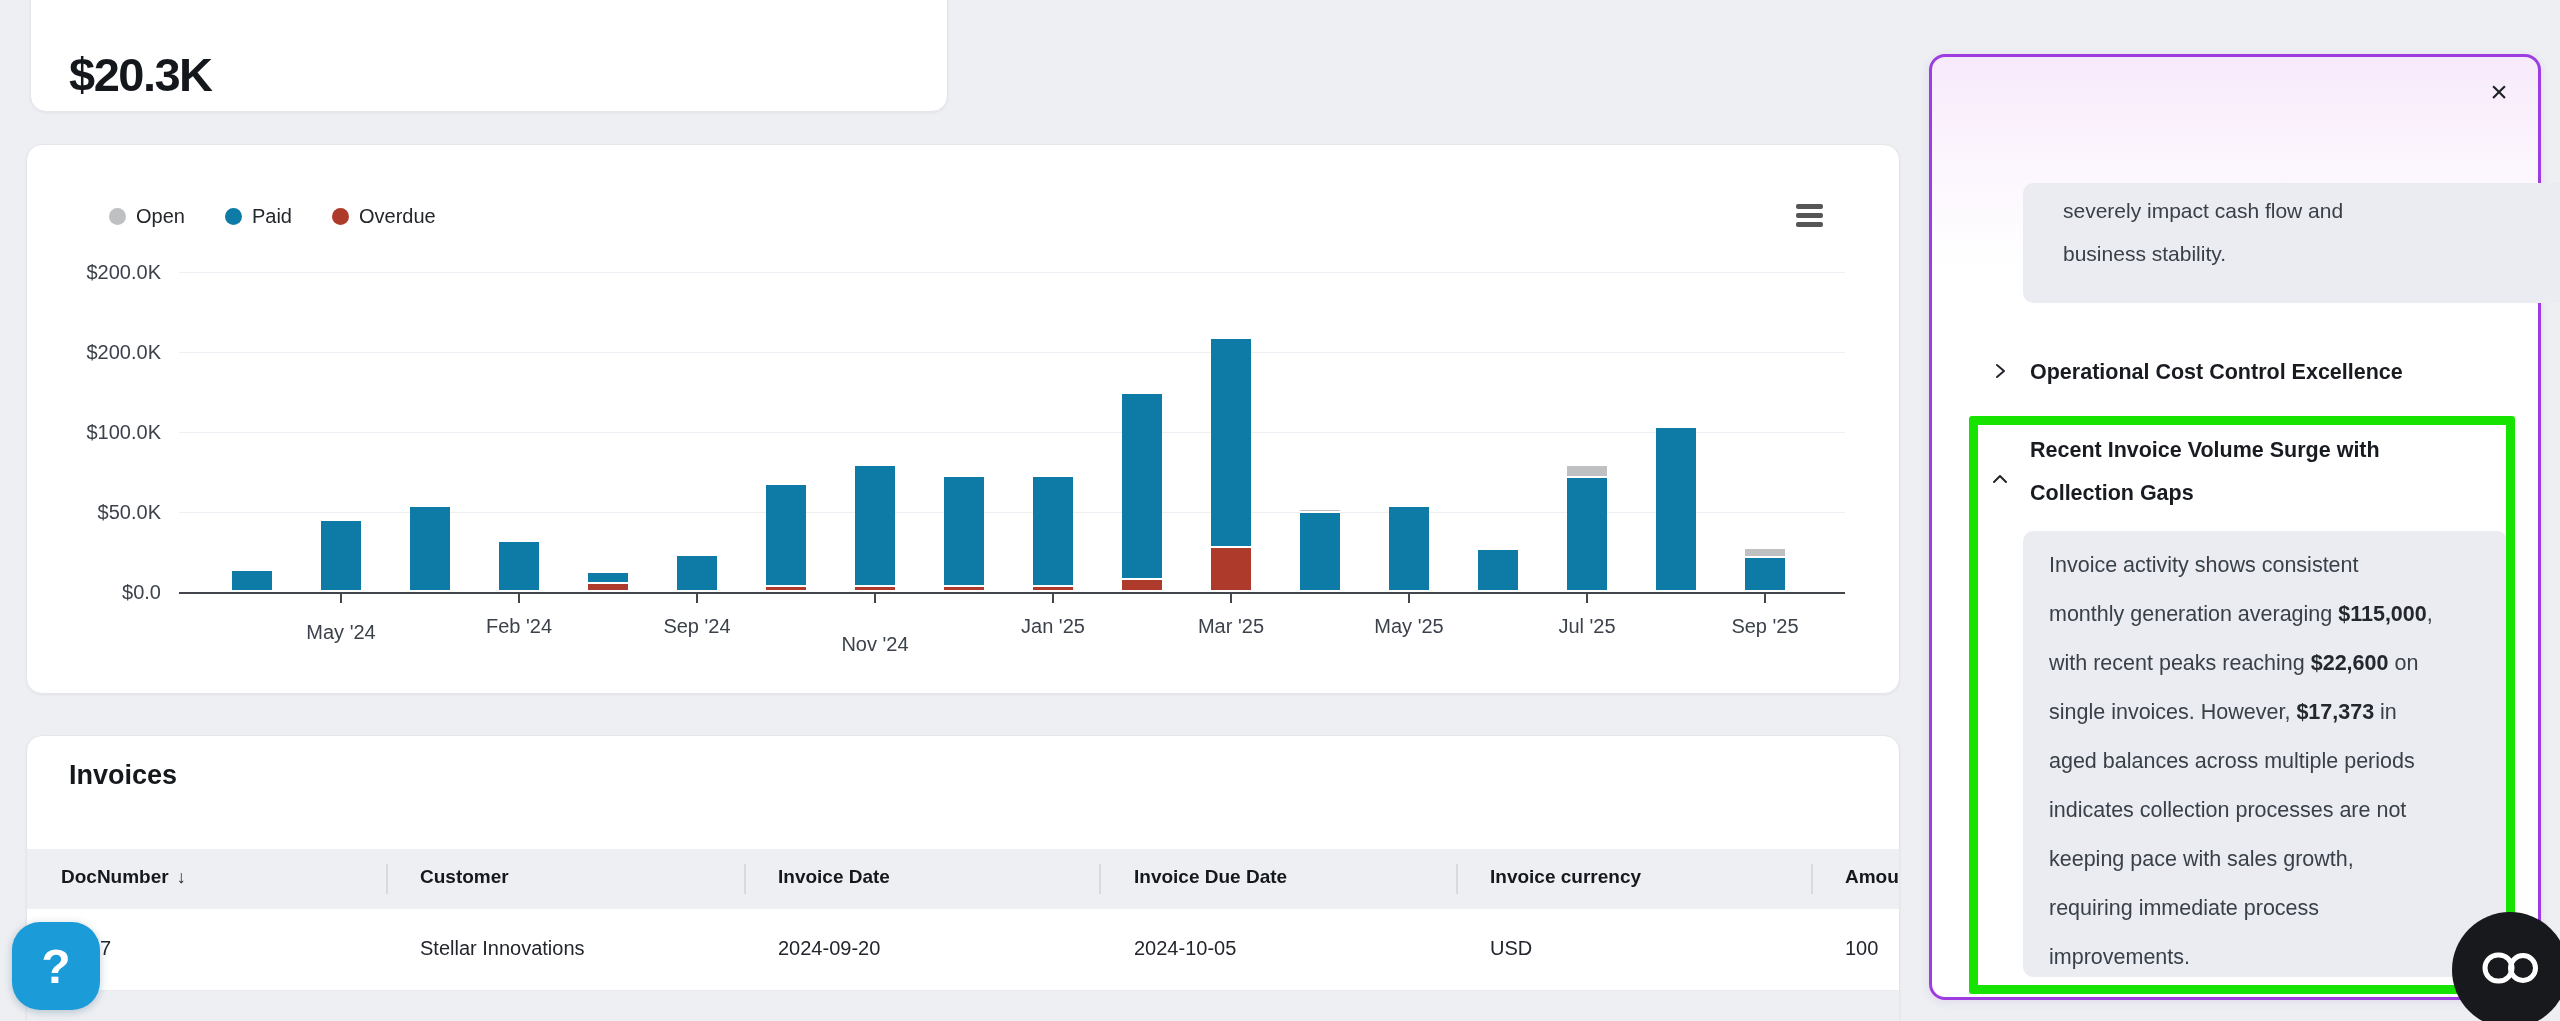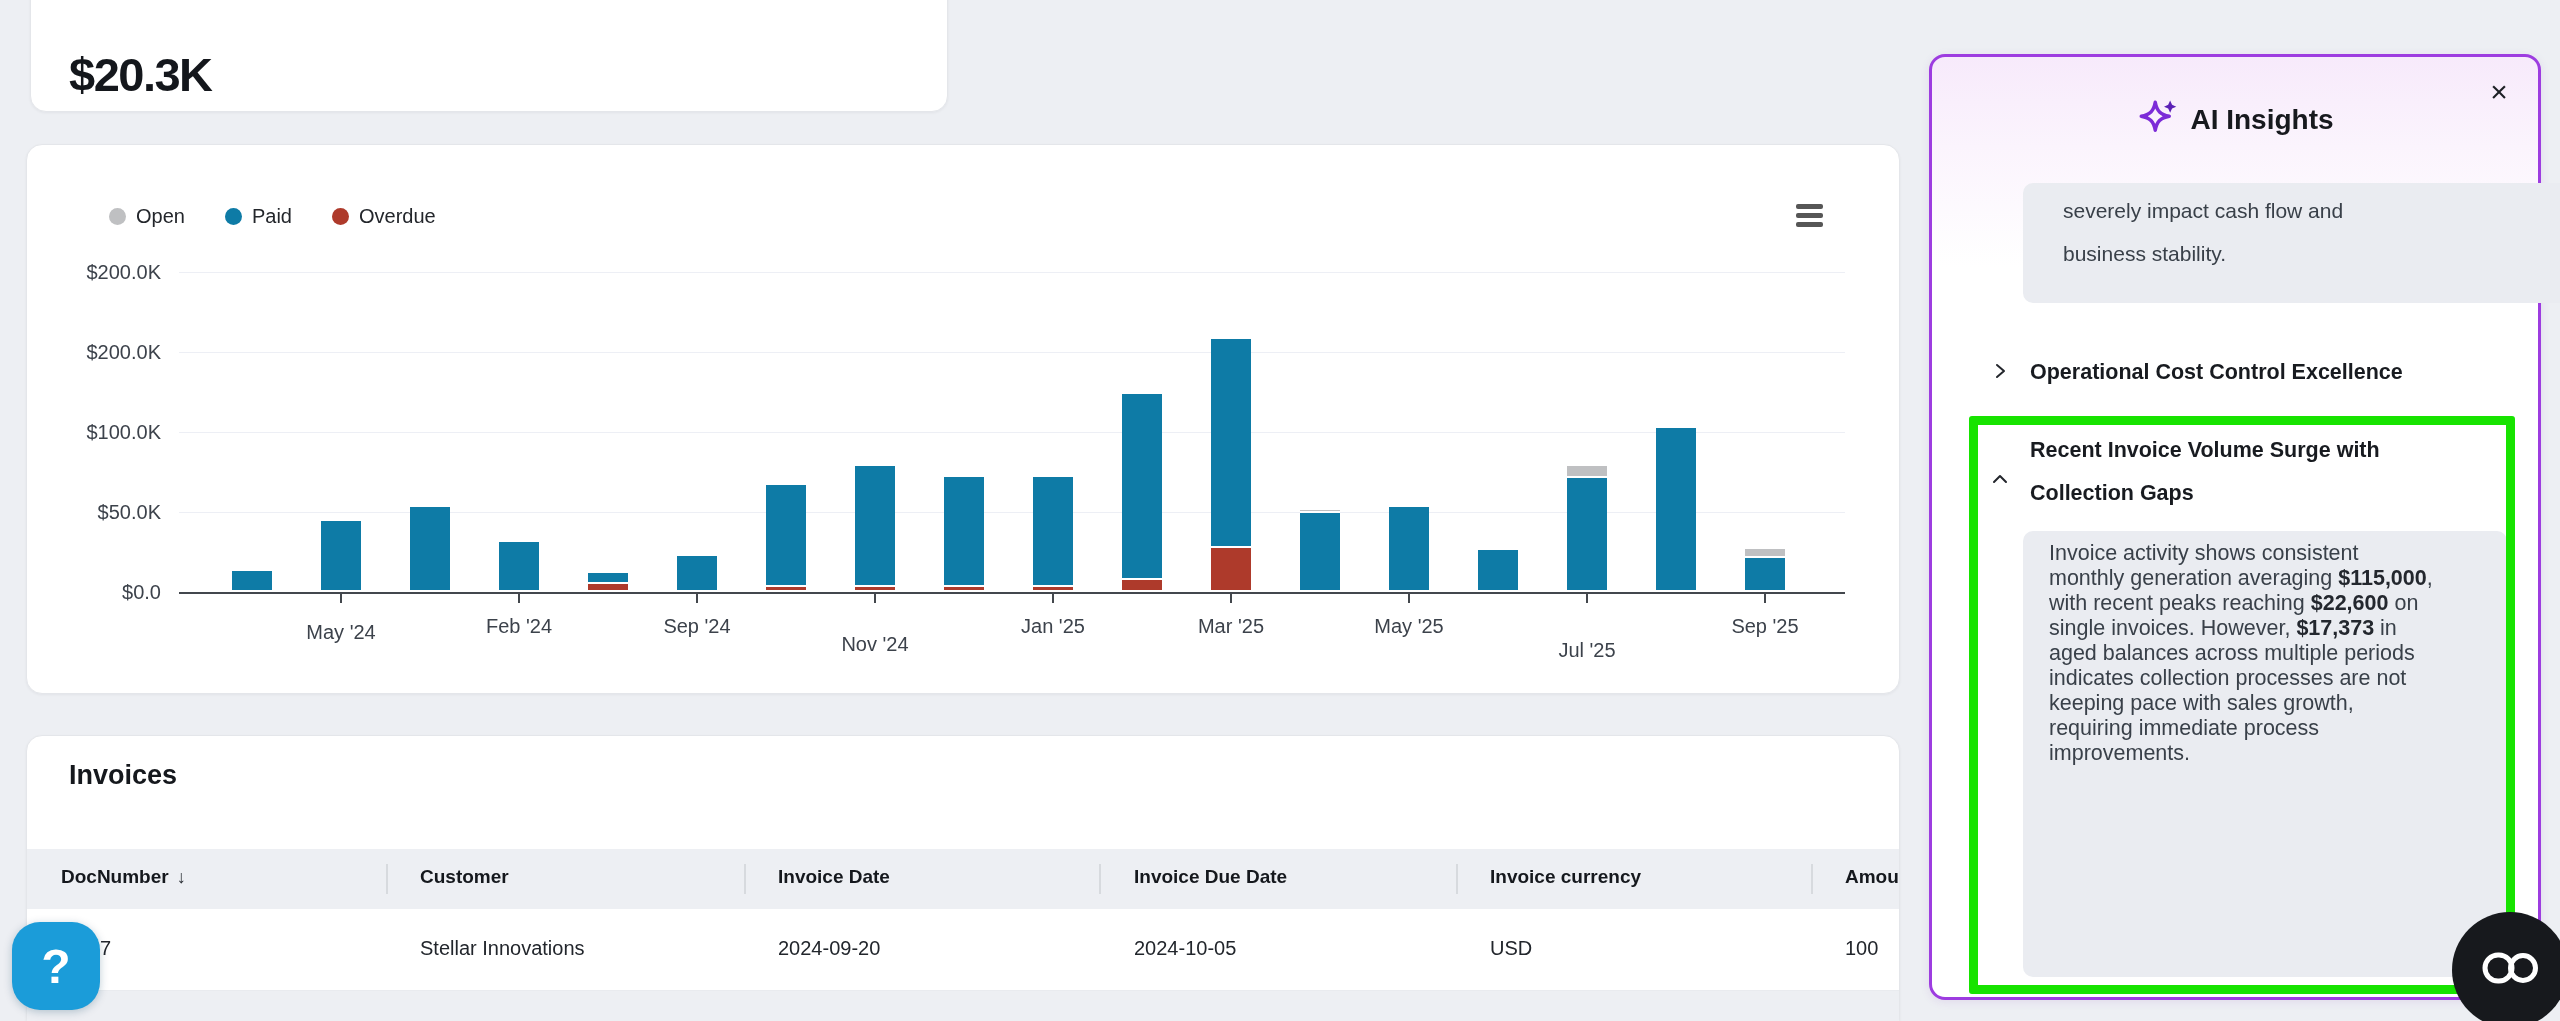--- a/index.html
+++ b/index.html
@@ -67,21 +67,21 @@
   #ai-box1-text { display:block; width:360px; }
   .ai-section { position:absolute; display:flex; cursor:pointer; }
   #ai-section1 { left:60px; top:294px; align-items:center; gap:22px; }
   .ai-section-title { font-size:21.5px; font-weight:700; color:#181b20; line-height:43px; }
   #annotation-highlight { position:absolute; left:37px; top:359px; width:546px; height:578px;
      border:9px solid #17e300; border-radius:3px; pointer-events:none; z-index:5; }
   #ai-section2 { left:60px; top:372px; gap:22px; }
   #ai-section2 .chev { margin-top:42px; }
   #ai-section2 .ai-section-title { width:450px; }
   #ai-box2 { left:91px; top:474px; width:484px; height:446px; padding:10px 0 10px 26px;
-     font-size:21.5px; line-height:25px; }
+     font-size:21.5px; line-height:49px; }
   #ai-box2-text { display:block; width:390px; }
   #ai-box2-text b { color:#23272e; font-weight:700; }
   
   #help-fab { position:absolute; left:12px; top:922px; width:88px; height:88px;
      background:#1b9cd9; border-radius:28px; color:#fff; font-size:48px; font-weight:700;
      display:flex; align-items:center; justify-content:center; cursor:pointer; z-index:10;
      box-shadow:0 2px 8px rgba(0,60,90,.25); }
   #co-fab { position:absolute; left:2452px; top:912px; width:116px; height:116px;
      background:#17191d; border-radius:50%; display:flex; align-items:center; justify-content:center;
      cursor:pointer; z-index:10; }
@@ -196,21 +196,21 @@
       <div class="x-label" style="left: 670px; top: 470px;">Sep '24</div>
       <div class="x-tick" style="left: 847px; top: 449px;"></div>
       <div class="x-label" style="left: 848px; top: 488px;">Nov '24</div>
       <div class="x-tick" style="left: 1025px; top: 449px;"></div>
       <div class="x-label" style="left: 1026px; top: 470px;">Jan '25</div>
       <div class="x-tick" style="left: 1203px; top: 449px;"></div>
       <div class="x-label" style="left: 1204px; top: 470px;">Mar '25</div>
       <div class="x-tick" style="left: 1381px; top: 449px;"></div>
       <div class="x-label" style="left: 1382px; top: 470px;">May '25</div>
       <div class="x-tick" style="left: 1559px; top: 449px;"></div>
-      <div class="x-label" style="left: 1560px; top: 470px; margin-top: 24px;">Jul '25</div>
+      <div class="x-label" style="left: 1560px; top: 470px;">Jul '25</div>
       <div class="x-tick" style="left: 1737px; top: 449px;"></div>
       <div class="x-label" style="left: 1738px; top: 470px;">Sep '25</div>
     </div>
 </div>
 
 <div class="card" id="invoices-card">
   <div id="invoices-title">Invoices</div>
   <div id="table-header">
       <div class="th" style="left: 34px;">DocNumber<span class="sort-arrow">↓</span></div>
       <div class="th" style="left: 393px;">Customer</div>
@@ -230,35 +230,20 @@
       <div class="td" style="left: 751px; text-align: center;">2024-09-20</div>
       <div class="td" style="left: 1107px;">2024-10-05</div>
       <div class="td" style="left: 1463px;">USD</div>
       <div class="td" style="left: 1818px;">100</div>
     </div>
   <div id="table-strip"></div>
 </div>
 
 <div id="ai-panel">
   <div id="ai-close">×</div>
-  <div id="ai-header">
-    <span>
-      <svg width="42" height="42" viewBox="0 0 24 24" fill="none">
-        <defs>
-            <linearGradient id="spark-grad" x1="0" y1="24" x2="24" y2="0">
-          <stop offset="0" stop-color="#8b2fd6"></stop>
-              <stop offset="1" stop-color="#6d28d9"></stop>
-        </linearGradient>
-          </defs>
-        <path d="M11 3 C11.9 8, 14 10.1, 19 11 C14 11.9, 11.9 14, 11 19 C10.1 14, 8 11.9, 3 11 C8 10.1, 10.1 8, 11 3 Z" stroke="url(#spark-grad)" stroke-width="2" stroke-linejoin="round"></path>
-        <path d="M19.5 2 L20.6 4.4 L23 5.5 L20.6 6.6 L19.5 9 L18.4 6.6 L16 5.5 L18.4 4.4 Z" fill="#5b21b6"></path>
-      </svg>
-    </span>
-    <span id="ai-title">AI Insights</span>
-  </div>
 
   <div class="ai-graybox" id="ai-box1">
     <span id="ai-box1-text">severely impact cash flow and business stability.</span>
   </div>
 
   <div class="ai-section" id="ai-section1">
     <span class="chev">
       <svg width="16" height="16" viewBox="0 0 16 16" fill="none">
         <polyline points="5,2 12,8 5,14" stroke="#23262c" stroke-width="2" stroke-linecap="round" stroke-linejoin="round"></polyline>
       </svg>

